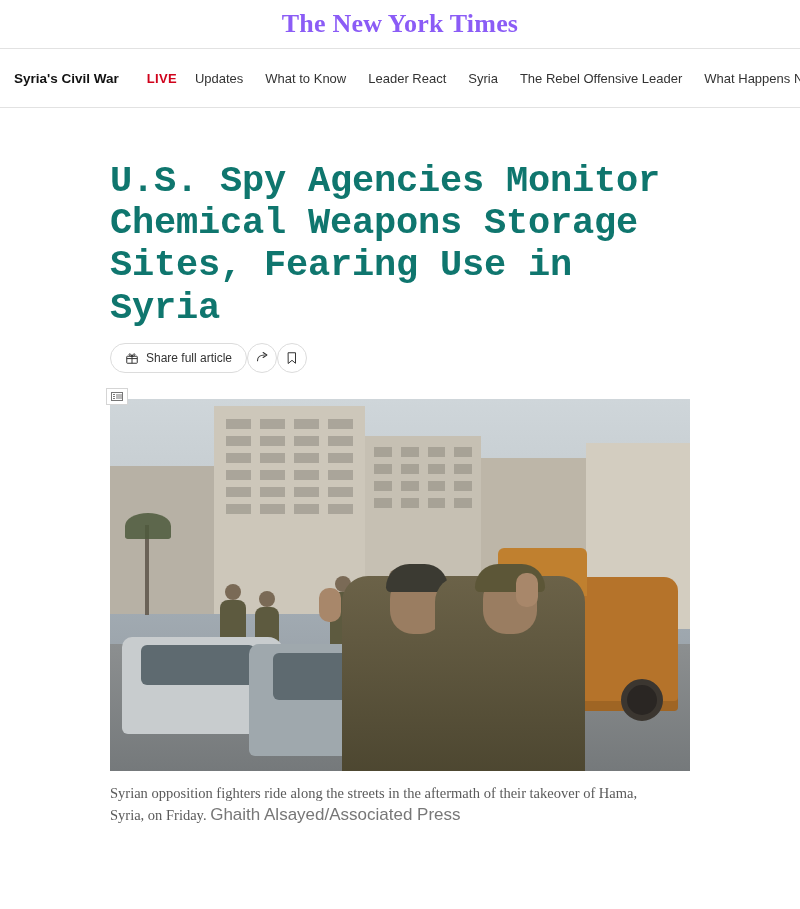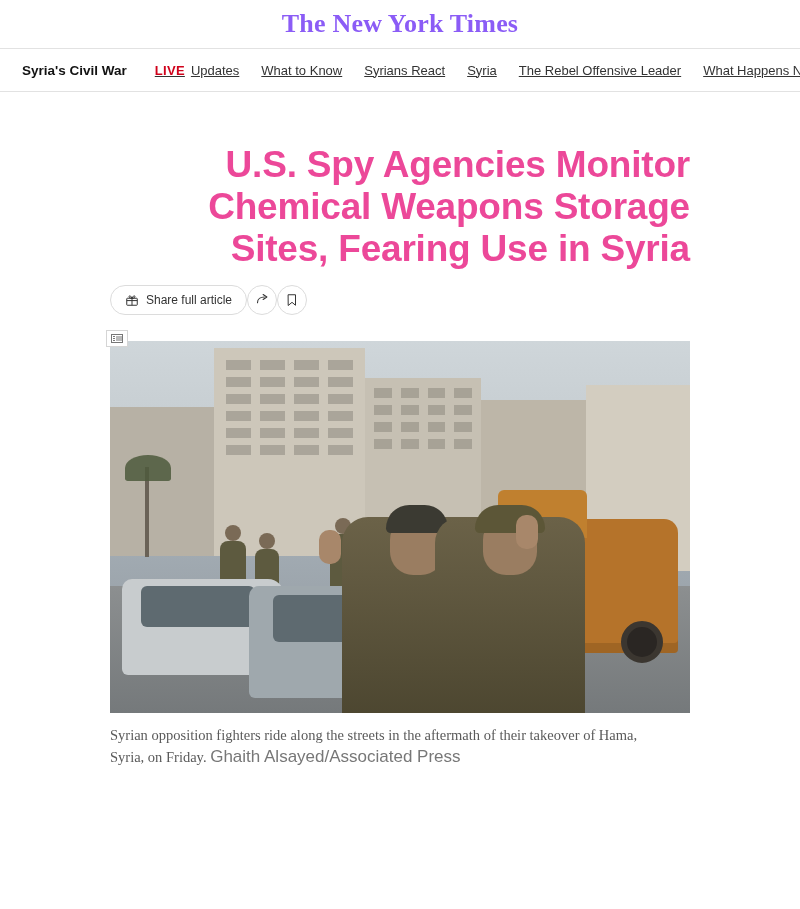--- a/index.html
+++ b/index.html
@@ -29,24 +29,24 @@
     font-size: 26px;
     letter-spacing: 0.2px;
     color: #8b5cf6;
     white-space: nowrap;
   }
 
   
   .navbar {
     border-top: 1px solid #e2e2e2;
     border-bottom: 1px solid #e2e2e2;
-    height: 44px;
-    display: flex;
-    align-items: center;
-    padding: 0 22px;
+    height: 60px;
+    display: flex;
+    align-items: center;
+    padding: 0 14px;
     box-sizing: border-box;
     gap: 0;
   }
   .nav-section {
     font-size: 13.5px;
     font-weight: 700;
     color: #121212;
     white-space: nowrap;
   }
   .nav-divider {
@@ -55,45 +55,43 @@
     background: #d8d8d8;
     margin: 0 14px;
   }
   .nav-item {
     font-size: 13px;
     color: #333333;
     white-space: nowrap;
     margin-right: 22px;
     display: flex;
     align-items: center;
-    gap: 6px;
-    text-decoration: underline;
+    gap: 18px;
   }
   .nav-item:last-child { margin-right: 0; }
   .live-tag {
     color: #d0021b;
     font-weight: 700;
     font-size: 13px;
     letter-spacing: 0.3px;
   }
 
   
   .article {
     padding: 52px 110px 0 110px;
     box-sizing: border-box;
   }
   .headline {
-    font-family: Liberation Sans, sans-serif;
+    font-family: Liberation Mono, monospace;
     font-weight: 700;
     font-size: 37px;
     line-height: 1.14;
     letter-spacing: -0.2px;
     margin: 0 0 14px 0;
-    color: #ec4899;
-    text-align: right;
+    color: #0f766e;
   }
   .summary {
     font-family: "Liberation Serif", serif;
     font-size: 19px;
     line-height: 1.42;
     color: #333333;
     margin: 0 0 26px 0;
     max-width: 560px;
   }
 
@@ -282,21 +280,21 @@
 
 <nav class="navbar">
   <span class="nav-section">Syria's Civil War</span>
   <span class="nav-divider"></span>
 
   <span class="nav-item">
     <span class="live-tag">LIVE</span>
     <span>Updates</span>
   </span>
   <span class="nav-item">What to Know</span>
-  <span class="nav-item">Syrians React</span>
+  <span class="nav-item">Leader React</span>
   <span class="nav-item">Syria</span>
   <span class="nav-item">The Rebel Offensive Leader</span>
   <span class="nav-item">What Happens Next?</span>
 </nav>
 
 <main class="article">
 
   <h1 class="headline">U.S. Spy Agencies Monitor Chemical Weapons Storage Sites, Fearing Use in Syria</h1>
 
 

